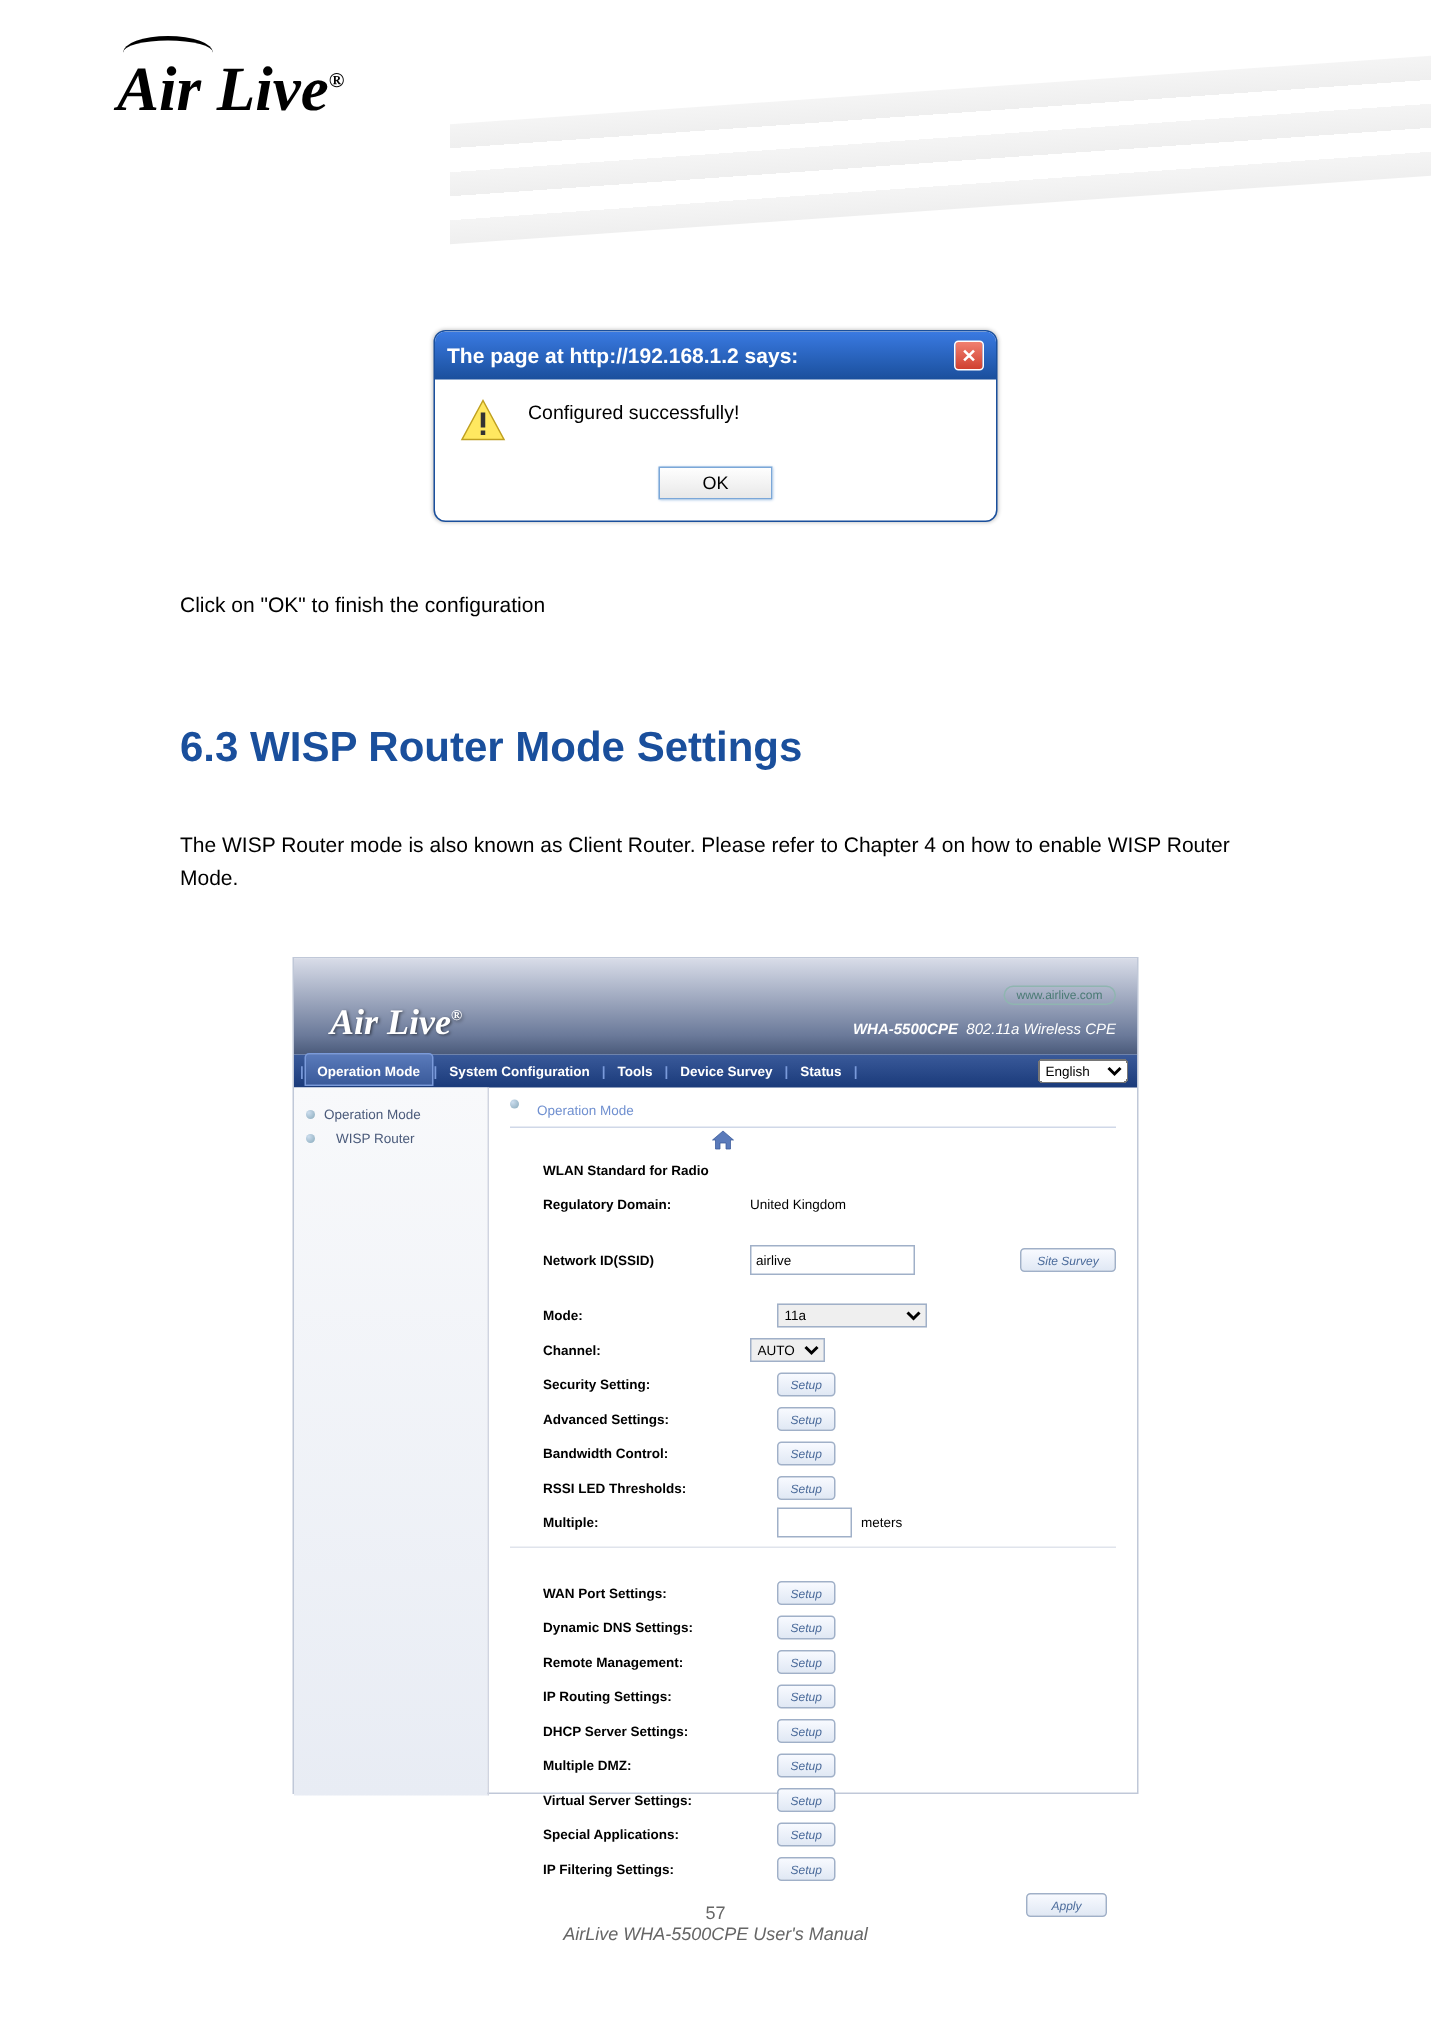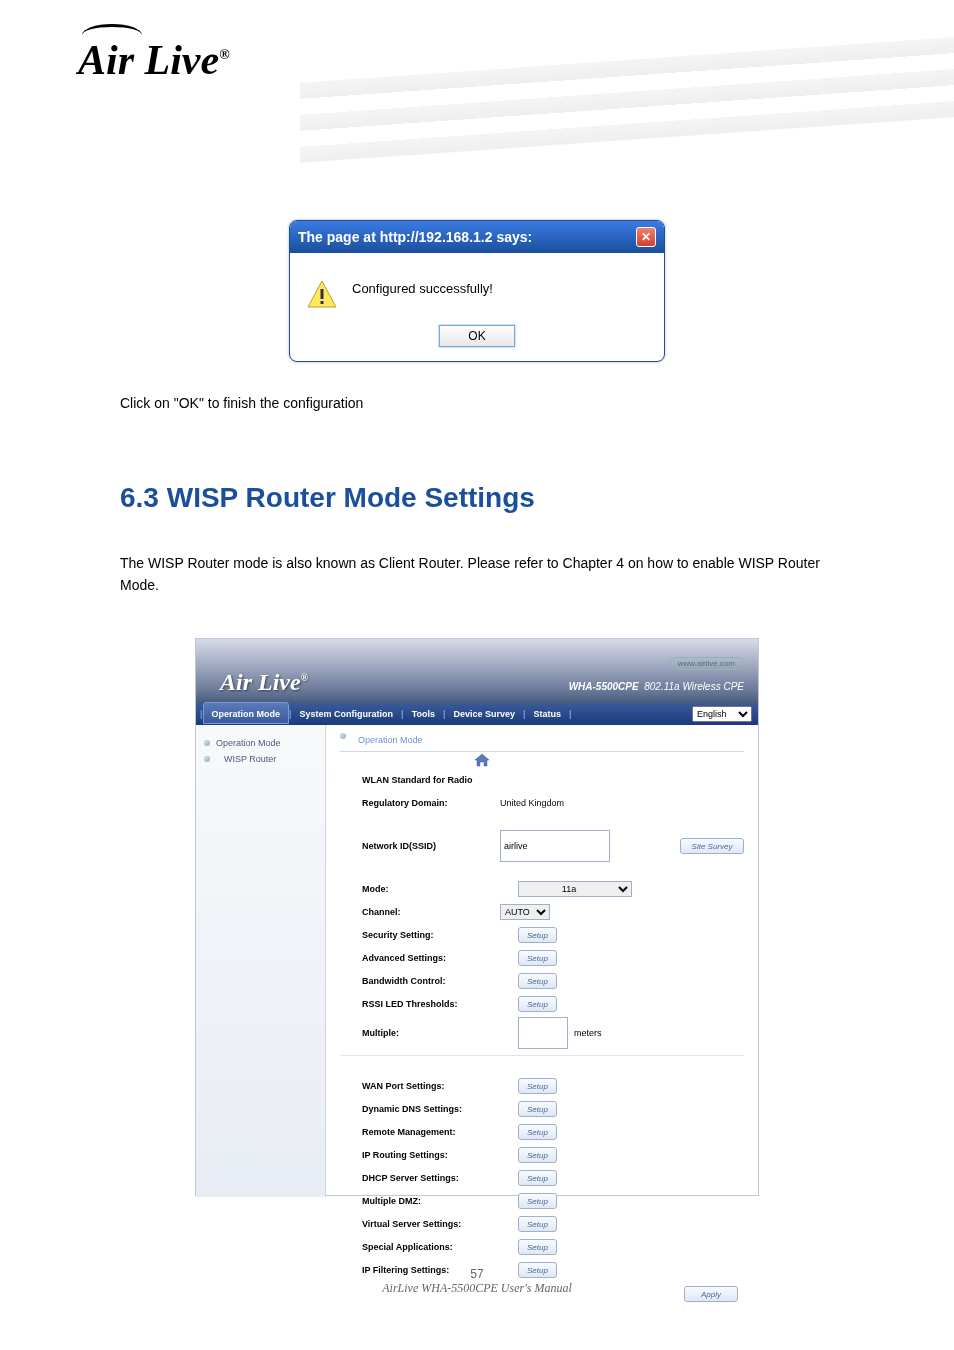--- a/index.html
+++ b/index.html
@@ -10,21 +10,21 @@
   .logo-main { position: absolute; top: 36px; left: 78px; font-family: 'Times New Roman', serif; font-size: 42px; font-style: italic; font-weight: bold; color: #000; }
   .logo-main .arc { position: absolute; top: -12px; left: 4px; width: 60px; height: 22px; border-top: 3px solid #000; border-radius: 50% 50% 0 0; }
   .logo-main .reg { font-size: 14px; vertical-align: super; }
   .header-gradient { position: absolute; top: 60px; left: 300px; right: 0; height: 80px; background: linear-gradient(to bottom, #f0f0f0 0%, #e8e8e8 20%, #fff 20%, #fff 40%, #f0f0f0 40%, #e8e8e8 60%, #fff 60%, #fff 80%, #f0f0f0 80%, #e8e8e8 100%); transform: skewY(-4deg); opacity: 0.7; }
 
   
   .dialog-wrap { position: absolute; top: 220px; left: 50%; transform: translateX(-50%); width: 376px; }
   .dialog { border: 1px solid #1a4f9c; border-radius: 8px; overflow: hidden; background: #fff; box-shadow: 0 0 3px rgba(0,0,0,0.3); }
   .dialog-titlebar { background: linear-gradient(to bottom, #3a7ae2 0%, #1a4f9c 100%); color: #fff; font-size: 14px; font-weight: bold; padding: 6px 8px; display: flex; justify-content: space-between; align-items: center; }
   .dialog-close { width: 20px; height: 20px; background: linear-gradient(to bottom, #f08070, #d04030); border: 1px solid #fff; border-radius: 3px; display: flex; align-items: center; justify-content: center; color: #fff; font-weight: bold; font-size: 12px; cursor: pointer; }
-  .dialog-body { padding: 26px 16px 8px; display: flex; align-items: flex-start; gap: 14px; }
+  .dialog-body { padding: 12px 16px 8px; display: flex; align-items: flex-start; gap: 14px; }
   .dialog-icon { width: 32px; height: 32px; }
   .dialog-icon svg { width: 100%; height: 100%; }
   .dialog-msg { font-size: 13px; color: #000; padding-top: 2px; }
   .dialog-actions { text-align: center; padding: 6px 0 14px; }
   .dialog-ok { width: 76px; height: 22px; background: linear-gradient(to bottom, #fefefe, #e8e8e8); border: 1px solid #7ba7d8; font-size: 12px; cursor: pointer; box-shadow: 0 0 2px #7ba7d8; }
 
   
   .body-text { position: absolute; left: 120px; right: 120px; font-size: 14px; line-height: 1.6; color: #000; }
   .bt1 { top: 392px; }
   .bt2 { top: 552px; }
@@ -54,32 +54,32 @@
   .admin-main { flex: 1; padding: 8px 14px; position: relative; }
   .admin-crumb { font-size: 9px; color: #7090d0; border-bottom: 1px solid #d0d8e8; padding: 2px 0 6px 18px; position: relative; }
   .admin-crumb::before { content: ""; position: absolute; left: 0; top: 0; width: 6px; height: 6px; border-radius: 50%; background: radial-gradient(circle at 30% 30%, #cde, #8ab); }
   .admin-home-icon { position: absolute; top: 28px; left: 148px; width: 16px; height: 14px; }
   .admin-home-icon svg { width: 100%; height: 100%; }
 
   .form-area { margin-top: 18px; }
   .frow { display: flex; align-items: center; min-height: 20px; margin-bottom: 3px; }
   .frow .flabel { width: 160px; font-size: 9px; font-weight: bold; color: #000; padding-left: 22px; }
   .frow .fval { flex: 1; font-size: 9px; color: #000; display: flex; align-items: center; gap: 6px; }
-  .frow input[type=text] { height: 32px; font-size: 9px; border: 1px solid #a0b0c8; padding: 0 3px; }
+  .frow input[type=text] { height: 20px; font-size: 9px; border: 1px solid #a0b0c8; padding: 0 3px; }
   .frow select { height: 16px; font-size: 9px; border: 1px solid #a0b0c8; }
   .setup-btn, .ss-btn, .apply-btn { height: 16px; font-size: 8px; font-style: italic; color: #4a6a9a; background: linear-gradient(to bottom, #f8faff, #e0e8f4); border: 1px solid #a0b0c8; border-radius: 3px; padding: 0 8px; cursor: pointer; }
   .ss-btn { width: 64px; font-style: italic; }
   .apply-btn { width: 54px; }
   .gap-row { height: 14px; }
   .hr-row { border-top: 1px solid #e0e4ec; margin: 6px 0; }
   .apply-row { text-align: right; padding-right: 6px; margin-top: 6px; }
 
   
   .page-footer { position: absolute; bottom: 54px; left: 0; right: 0; text-align: center; font-size: 12px; color: #666; }
-  .page-prod { font-style: italic; font-family: Liberation Serif, serif; }
+  .page-prod { font-style: italic; }
 </style>
 </head>
 <body>
 
 <div class="page-header">
   <div class="header-gradient"></div>
   <div class="logo-main">
     <span class="arc"></span>
     <span>Air Live</span><span class="reg">®</span>
   </div>
@@ -180,21 +180,21 @@
           <div class="fval">
             <input type="text" style="width: 110px;" value="airlive">
             <span style="flex:1;"></span>
             <button class="ss-btn">Site Survey</button>
           </div>
         </div>
         <div class="gap-row"></div>
         <div class="frow">
           <div class="flabel">Mode:</div>
           <div class="fval" style="padding-left:18px;">
-            <select style="width:114px;text-align:center;"><option>11a</option></select>
+            <select style="width:100px;"><option>11a</option></select>
           </div>
         </div>
         <div class="frow">
           <div class="flabel">Channel:</div>
           <div class="fval">
             <select style="width:50px;"><option>AUTO</option></select>
           </div>
         </div>
         <div class="frow">
           <div class="flabel">Security Setting:</div>

